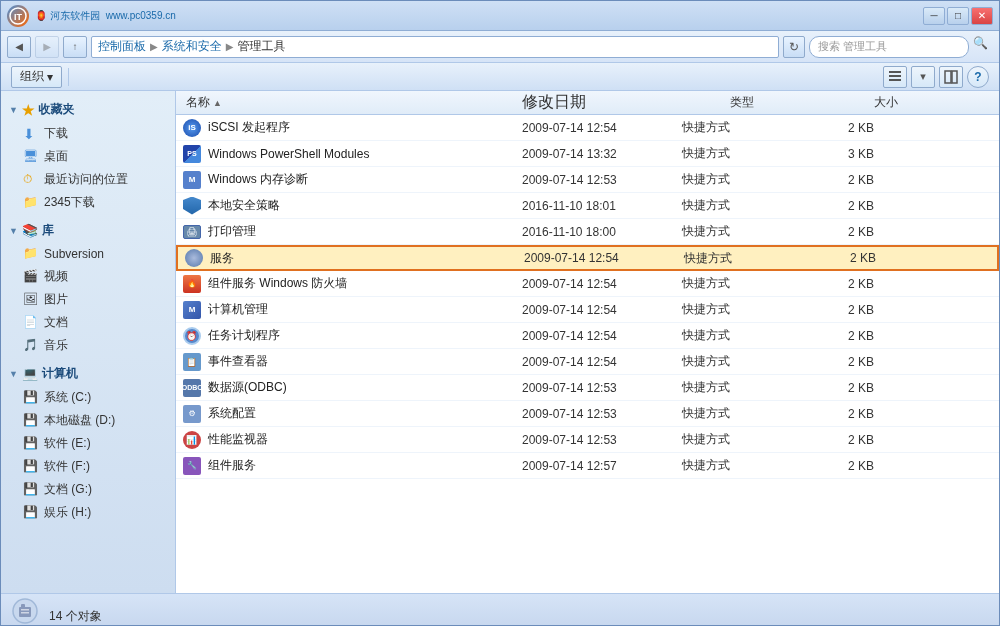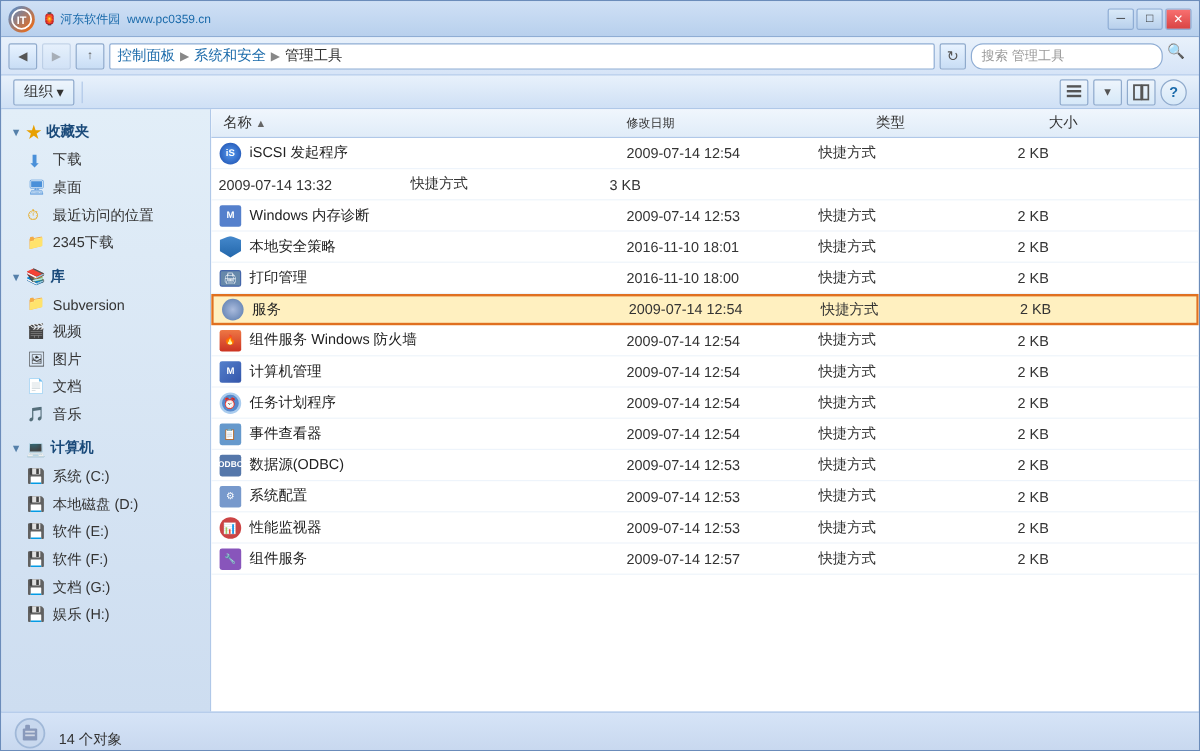--- a/index.html
+++ b/index.html
@@ -299,21 +299,21 @@
     .col-name {
       width: 340px;
       font-size: 12px;
       color: #333;
       padding-left: 4px;
       cursor: pointer;
       display: flex; align-items: center; gap: 3px;
     }
     .col-date {
       width: 160px;
-      font-size: 10px;
+      font-size: 16px;
       color: #333;
       cursor: pointer;
     }
     .col-type {
       width: 120px;
       font-size: 12px;
       color: #333;
       cursor: pointer;
       margin-left: 48px;
     }
@@ -571,20 +571,26 @@
       <div class="file-icon">
                 <div style="width:18px;height:18px;background:radial-gradient(circle,#5599ee,#1a4aaa);border-radius:50%;display:flex;align-items:center;justify-content:center;font-size:8px;color:white;font-weight:bold;">iS</div>
               </div>
       <span>iSCSI 发起程序</span>
     </div>
     <div class="file-date">2009-07-14 12:54</div>
     <div class="file-type">快捷方式</div>
     <div class="file-size">2 KB</div>
   </div>
           <div class="file-row">
+    <div class="file-name-cell">
+      <div class="file-icon">
+                <div style="width:18px;height:18px;background:linear-gradient(135deg,#2244aa 50%,#4488dd 50%);border-radius:2px;display:flex;align-items:center;justify-content:center;font-size:7px;color:white;font-weight:bold;">PS</div>
+              </div>
+      <span>Windows PowerShell Modules</span>
+    </div>
     <div class="file-date">2009-07-14 13:32</div>
     <div class="file-type">快捷方式</div>
     <div class="file-size">3 KB</div>
   </div>
           <div class="file-row">
     <div class="file-name-cell">
       <div class="file-icon">
                 <div style="width:18px;height:18px;background:#5580cc;border-radius:2px;display:flex;align-items:center;justify-content:center;font-size:8px;color:white;font-weight:bold;">M</div>
               </div>
       <span>Windows 内存诊断</span>

